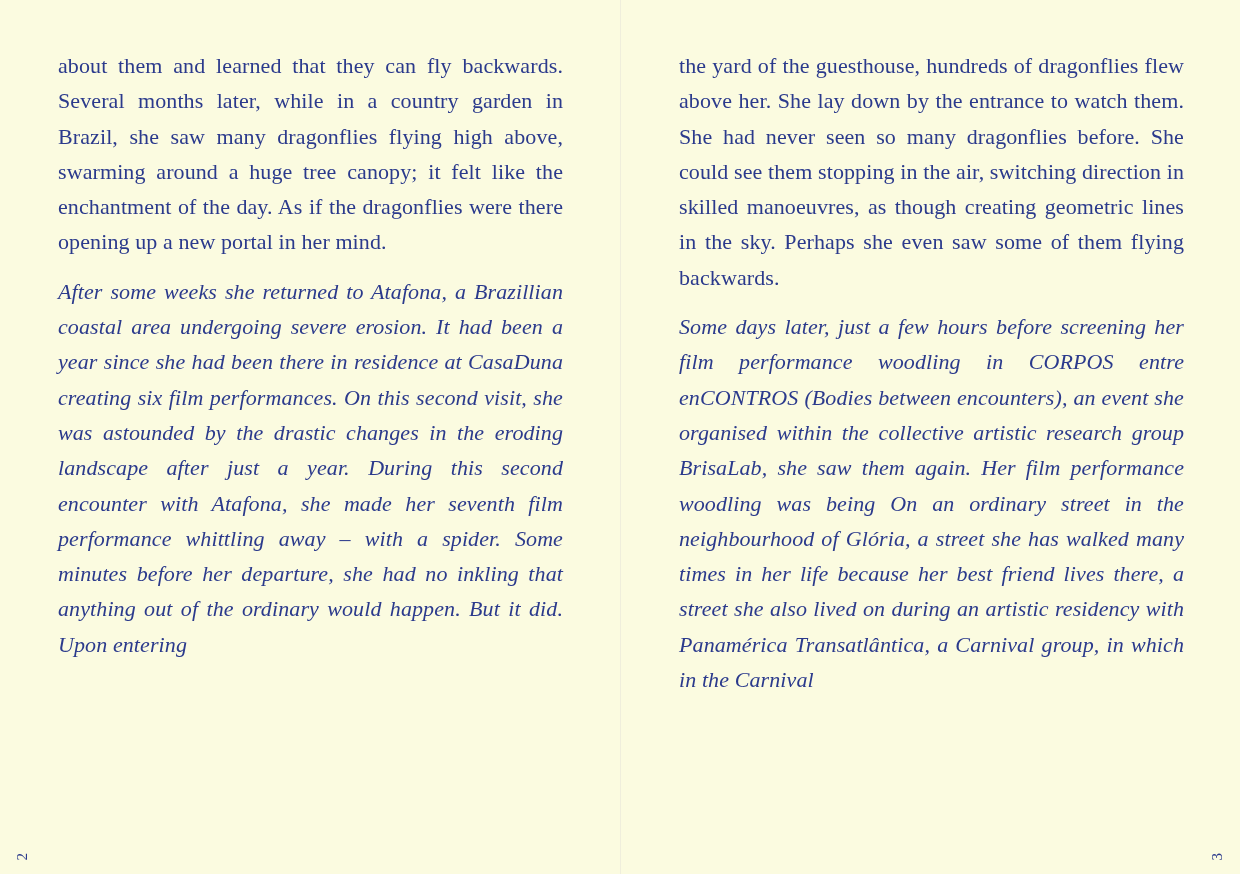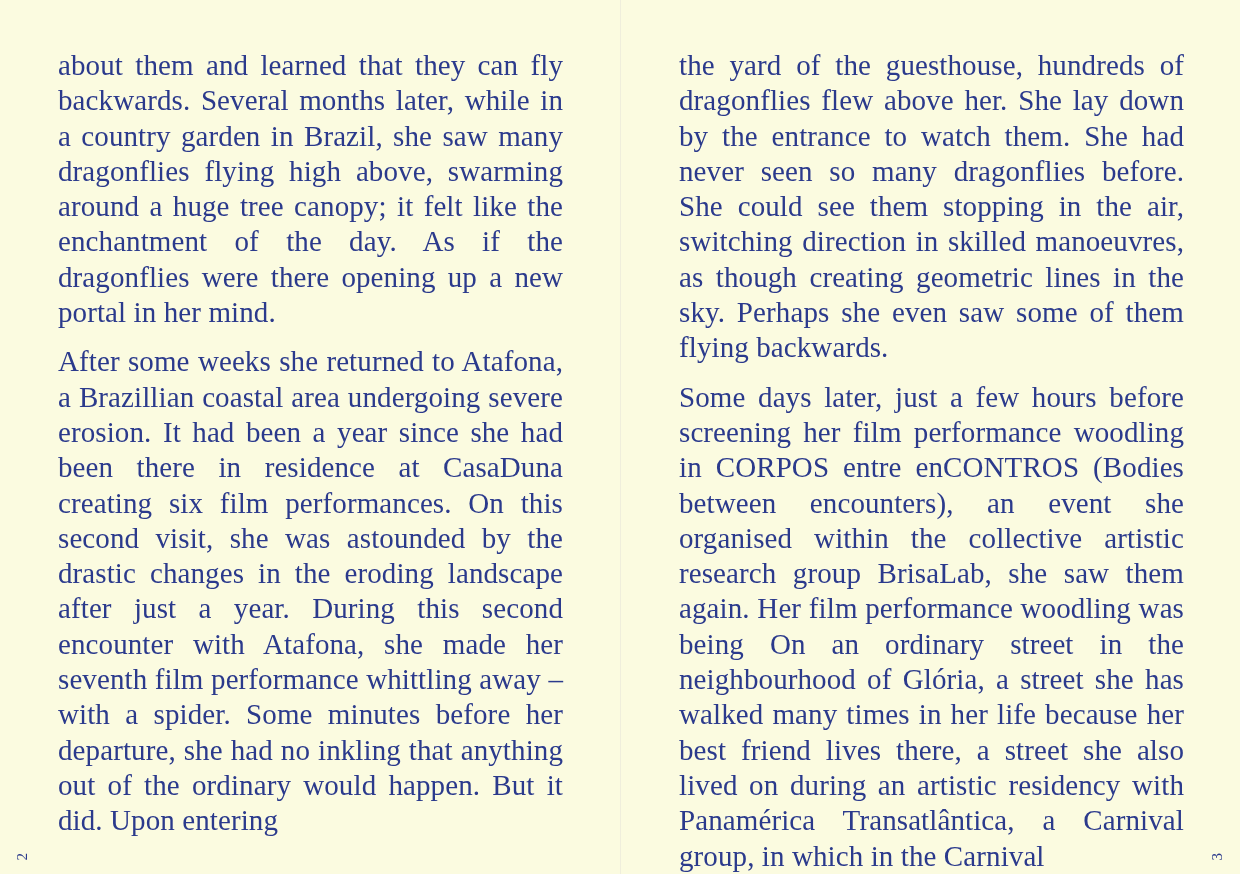--- a/index.html
+++ b/index.html
@@ -39,29 +39,30 @@
     padding: 48px 58px 0 58px;
   }
   .page-right {
     padding: 48px 88px 0 59px;
   }
   .col {
     width: 505px;
   }
   p {
     margin: 0 0 14px 0;
-    font-size: 29px;
+    font-size: 22px;
     line-height: 35.3px;
     text-align: justify;
     text-justify: inter-word;
     color: #2b3a8c;
     letter-spacing: 0.1px;
   }
   p:last-child {
     margin-bottom: 0;
+    font-style: italic;
   }
   .page-num {
     position: absolute;
     bottom: 14px;
     font-size: 15px;
     color: #2b3a8c;
     writing-mode: vertical-rl;
     transform: rotate(180deg);
     letter-spacing: 0;
   }

